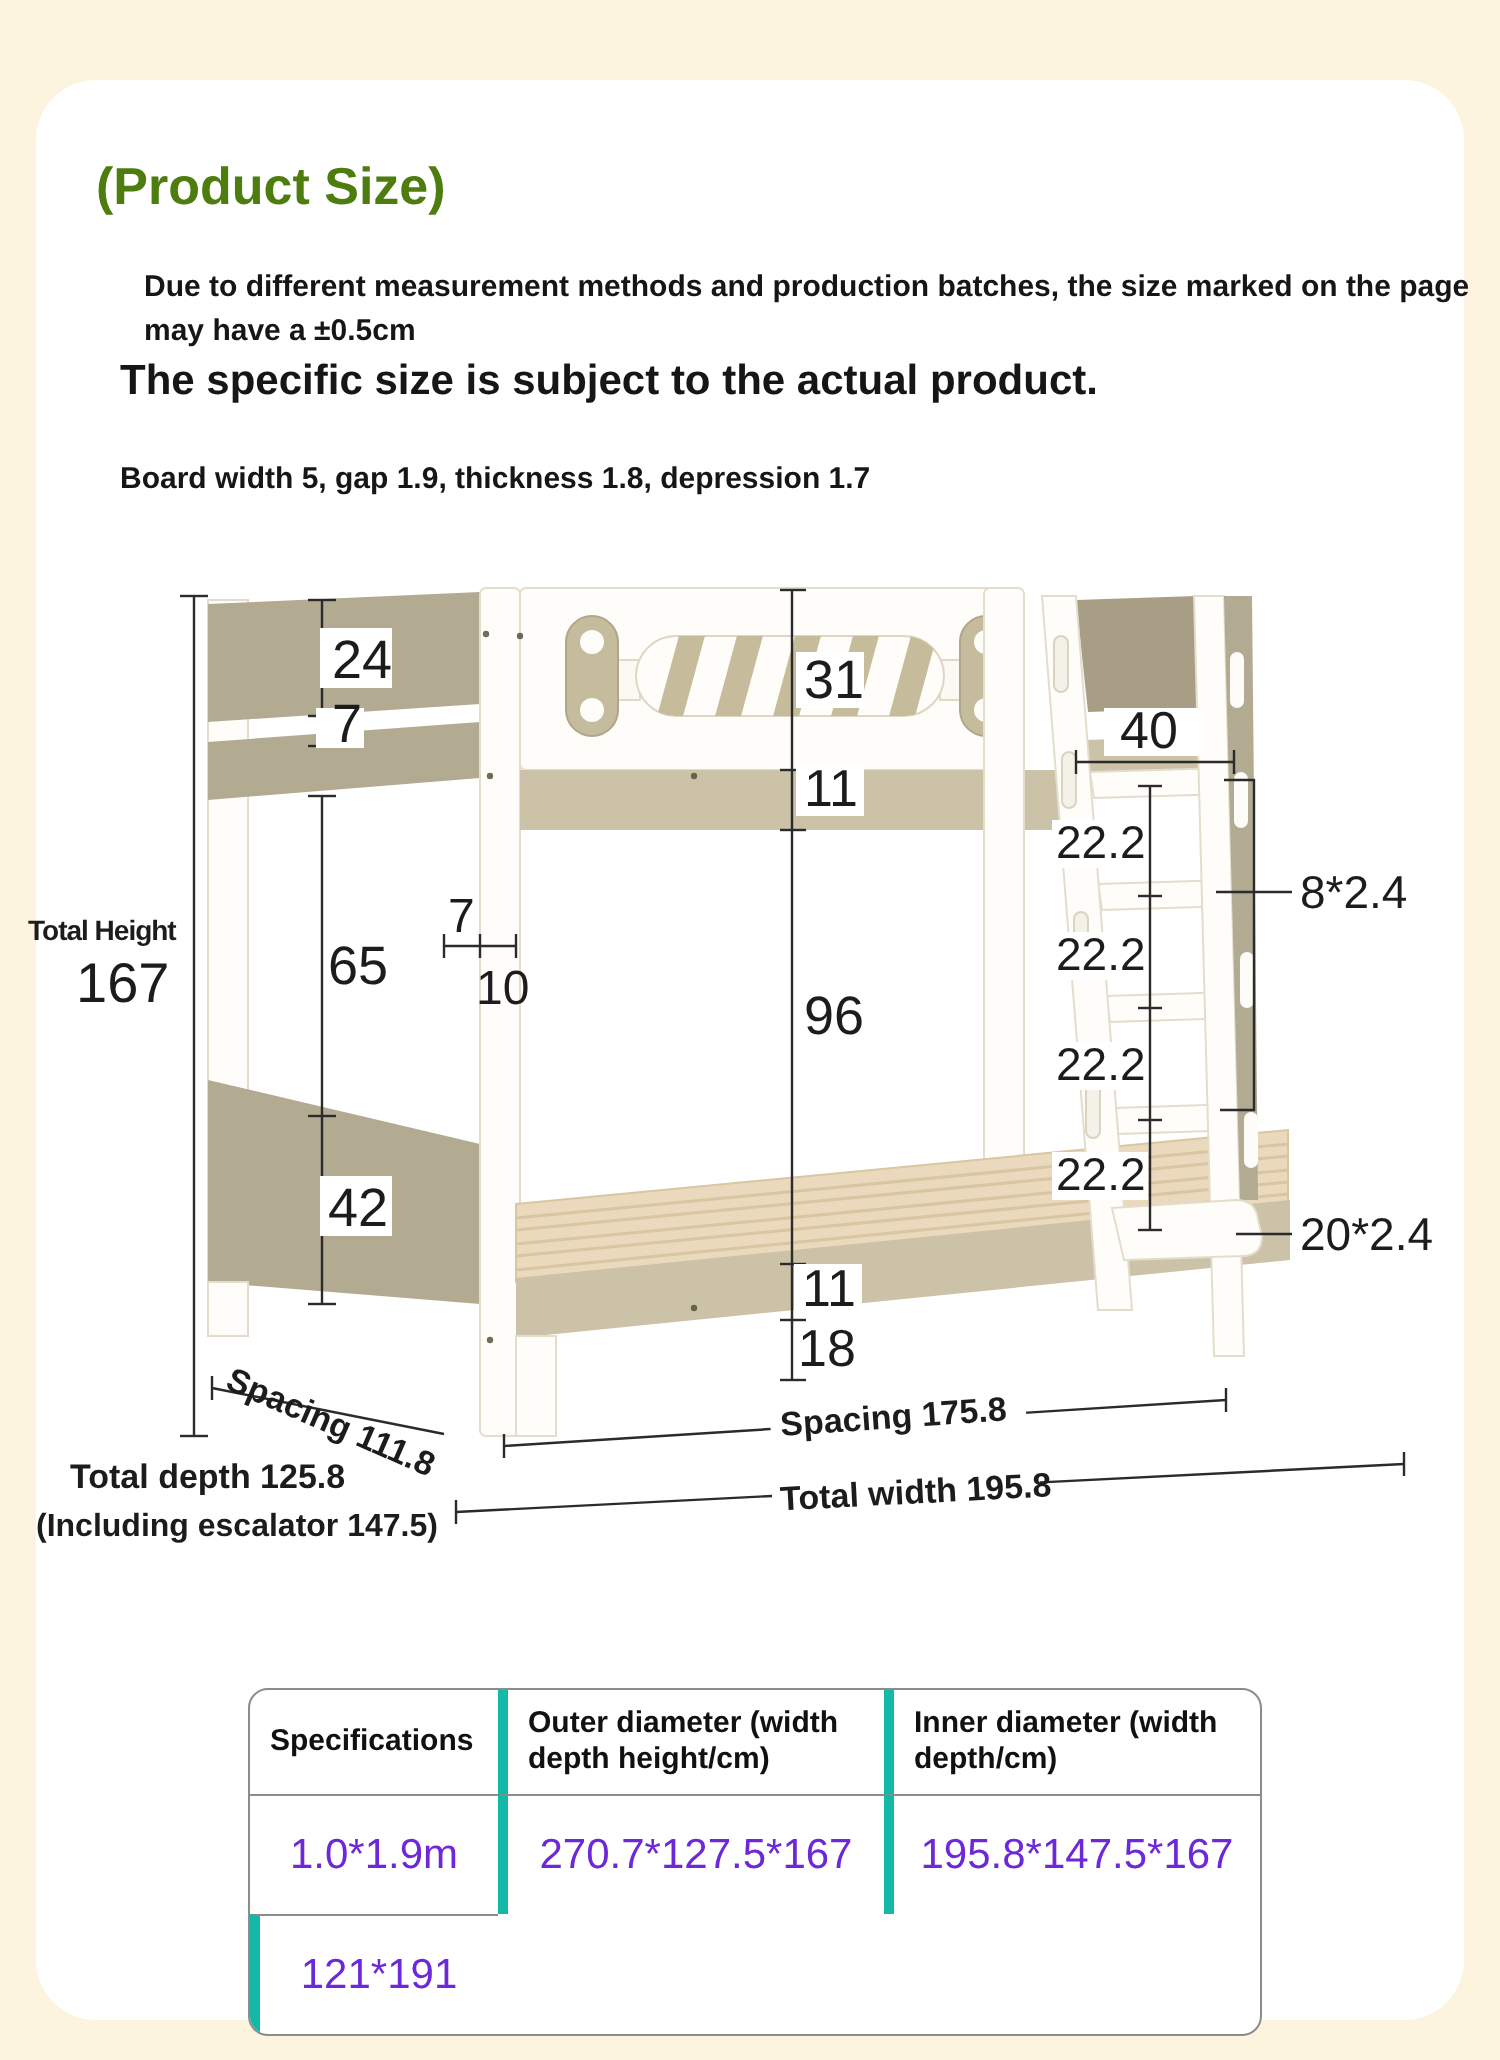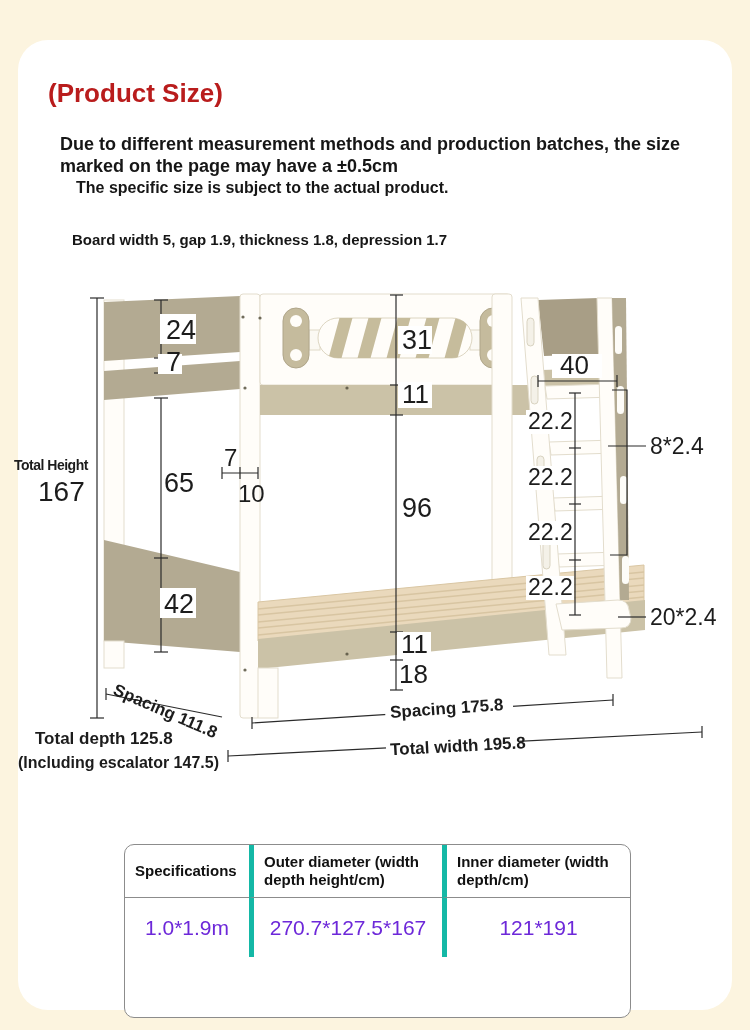--- a/index.html
+++ b/index.html
@@ -3,24 +3,24 @@
 <meta charset="utf-8">
 <style>
   html,body{margin:0;padding:0;}
   body{
     width:750px;height:1030px;position:relative;overflow:hidden;
     background:#fcf4df;
     font-family:"Liberation Sans",sans-serif;color:#161616;
   }
   .card{position:absolute;left:18px;top:40px;width:714px;height:970px;
     background:#ffffff;border-radius:30px;}
-  .title{position:absolute;left:48px;top:78px;font-size:26px;font-weight:bold;color:#b91c1c;}
-  .note1{position:absolute;left:60px;top:133px;width:668px;font-size:18px;font-weight:bold;line-height:22px;}
-  .note-row{position:absolute;left:60px;top:179px;width:662px;display:flex;justify-content:space-between;font-size:16px;font-weight:bold;margin-left:16px;}
-  .board-note{position:absolute;left:60px;top:231px;font-size:15px;font-weight:bold;margin-left:12px;}
+  .title{position:absolute;left:48px;top:78px;font-size:26px;font-weight:bold;color:#4d7c0f;}
+  .note1{position:absolute;left:72px;top:133px;width:668px;font-size:15px;font-weight:bold;line-height:22px;}
+  .note-row{position:absolute;left:60px;top:179px;width:662px;display:flex;justify-content:space-between;font-size:21px;font-weight:bold;}
+  .board-note{position:absolute;left:60px;top:231px;font-size:15px;font-weight:bold;}
   svg.diagram{position:absolute;left:0;top:270px;}
 
   
   .wd{fill:#fffdf9;stroke:#e3ddcd;stroke-width:1;}
   .kd{fill:#b3aa92;}
   .km{fill:#cbc2a7;}
   .wood{fill:#ead9bc;stroke:#d9c6a3;stroke-width:1;}
   .slat{stroke:#d8c5a2;stroke-width:1.5;}
   .pill{fill:#fffdf9;stroke:#ddd6c2;stroke-width:1;}
   .stripe{fill:#c6bc9c;}
@@ -237,14 +237,15 @@
 </svg>
 
 <div class="spec-table">
   <div class="cell hc">Specifications</div>
   <div class="cell hc bl">Outer diameter (width depth height/cm)</div>
   <div class="cell hc bl">Inner diameter (width depth/cm)</div>
 
   <div class="cell dc bt">1.0*1.9m</div>
   <div class="cell dc bt bl">270.7*127.5*167</div>
 
+  <div class="cell dc bt bl">195.8*147.5*167</div>
   <div class="cell dc bt bl">121*191</div>
 </div>
 
 </body></html>

